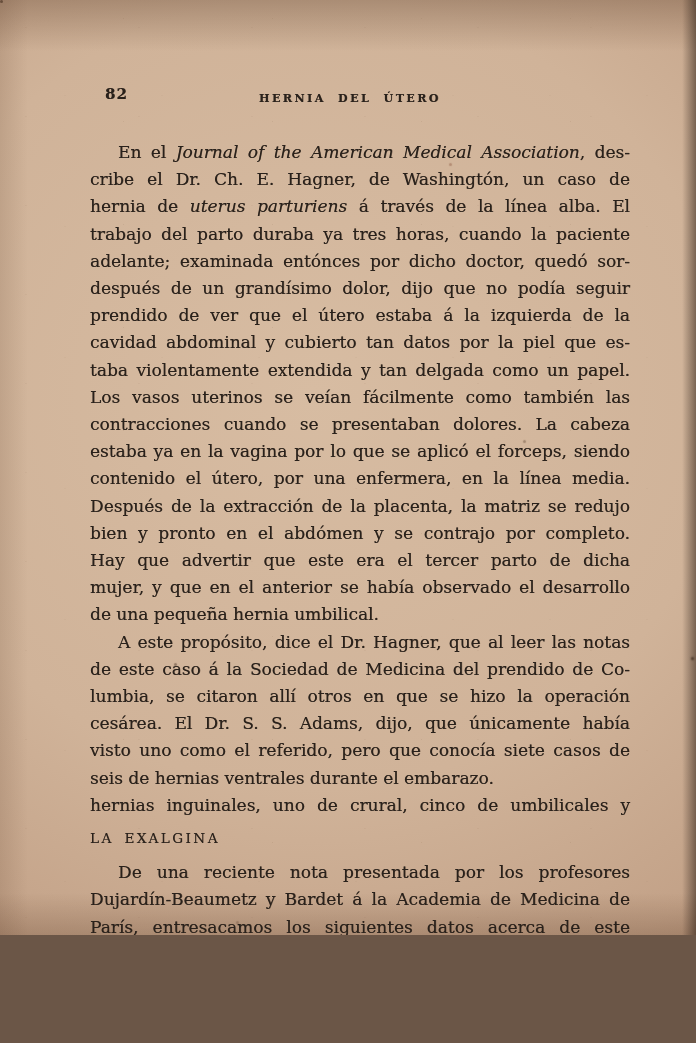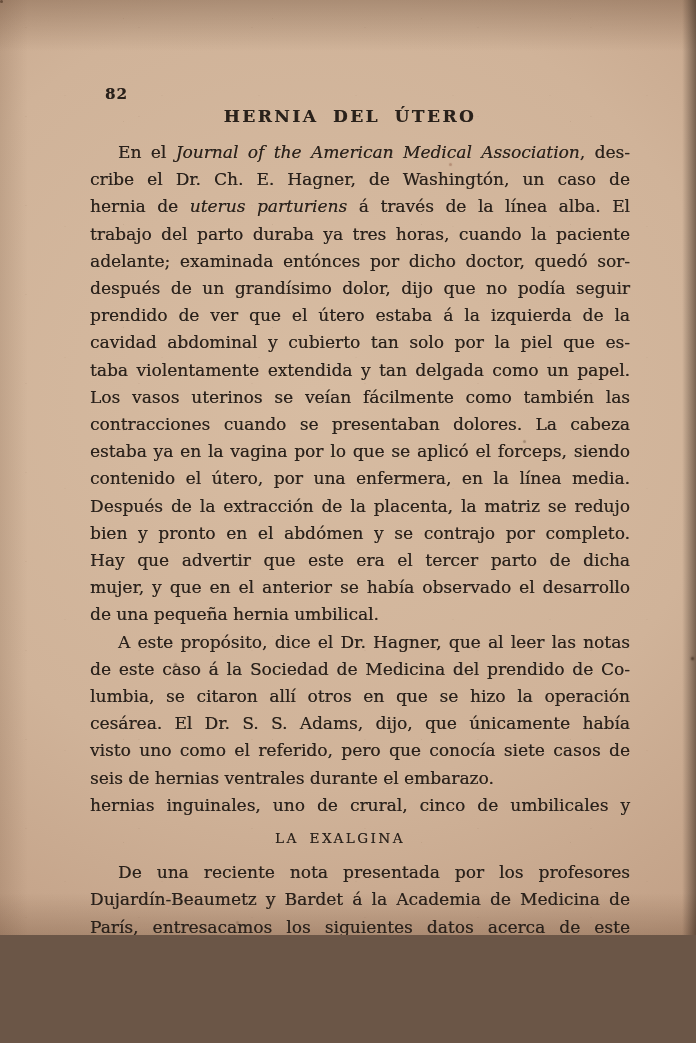--- a/index.html
+++ b/index.html
@@ -35,56 +35,56 @@
                 523px 440px 1px rgba(70,45,28,.35),
                 691px 657px 2px rgba(40,26,16,.75),
                 449px 163px 1px rgba(120,60,40,.35),
                 236px 921px 1px rgba(90,55,35,.30);
   }
   .pagenum {
     position: absolute; top: 85px; left: 105px;
     font-size: 15px; font-weight: bold; letter-spacing: 1px;
   }
   .runhead {
-    position: absolute; top: 106px; left: 90px; width: 540px;
+    position: absolute; top: 92px; left: 90px; width: 540px;
     box-sizing: border-box; padding-right: 20px;
     text-align: center; font-weight: bold;
-    font-size: 17px; letter-spacing: 2.5px; word-spacing: 6px;
+    font-size: 11px; letter-spacing: 2.5px; word-spacing: 6px;
   }
   .bodytext {
     position: absolute; top: 139px; left: 90px; width: 540px;
     font-size: 17px; line-height: 27.2px;
   }
   .paragraph { margin: 0; }
   .line { text-align: justify; text-align-last: justify; }
   .line.lastline { text-align-last: left; }
   .line.first { padding-left: 28px; box-sizing: border-box; }
   .it { font-style: italic; }
   .section-heading {
-    text-align: center; box-sizing: border-box; padding-right: 40px;
+    box-sizing: border-box; padding-right: 40px;
     font-size: 13.5px; letter-spacing: 2.5px; word-spacing: 4px;
     margin: 6px 0 7px 0;
   }
 </style>
 </head>
 <body>
 
 <div class="page">
   <div class="pagenum">82</div>
   <div class="runhead">HERNIA DEL ÚTERO</div>
   <div class="bodytext">
       <div class="paragraph">
         <div class="line first"><span>En el </span><span class="it">Journal of the American Medical Association</span><span>, des-</span></div>
         <div class="line"><span>cribe el Dr. Ch. E. Hagner, de Washingtón, un caso de</span></div>
         <div class="line"><span>hernia de </span><span class="it">uterus parturiens</span><span> á través de la línea alba. El</span></div>
         <div class="line"><span>trabajo del parto duraba ya tres horas, cuando la paciente</span></div>
         <div class="line"><span>adelante; examinada entónces por dicho doctor, quedó sor-</span></div>
         <div class="line"><span>después de un grandísimo dolor, dijo que no podía seguir</span></div>
         <div class="line"><span>prendido de ver que el útero estaba á la izquierda de la</span></div>
-        <div class="line"><span>cavidad abdominal y cubierto tan solo por la piel que es-</span></div>
+        <div class="line"><span>cavidad abdominal y cubierto tan datos por la piel que es-</span></div>
         <div class="line"><span>taba violentamente extendida y tan delgada como un papel.</span></div>
         <div class="line"><span>Los vasos uterinos se veían fácilmente como también las</span></div>
         <div class="line"><span>contracciones cuando se presentaban dolores. La cabeza</span></div>
         <div class="line"><span>estaba ya en la vagina por lo que se aplicó el forceps, siendo</span></div>
         <div class="line"><span>contenido el útero, por una enfermera, en la línea media.</span></div>
         <div class="line"><span>Después de la extracción de la placenta, la matriz se redujo</span></div>
         <div class="line"><span>bien y pronto en el abdómen y se contrajo por completo.</span></div>
         <div class="line"><span>Hay que advertir que este era el tercer parto de dicha</span></div>
         <div class="line"><span>mujer, y que en el anterior se había observado el desarrollo</span></div>
         <div class="line lastline"><span>de una pequeña hernia umbilical.</span></div>

